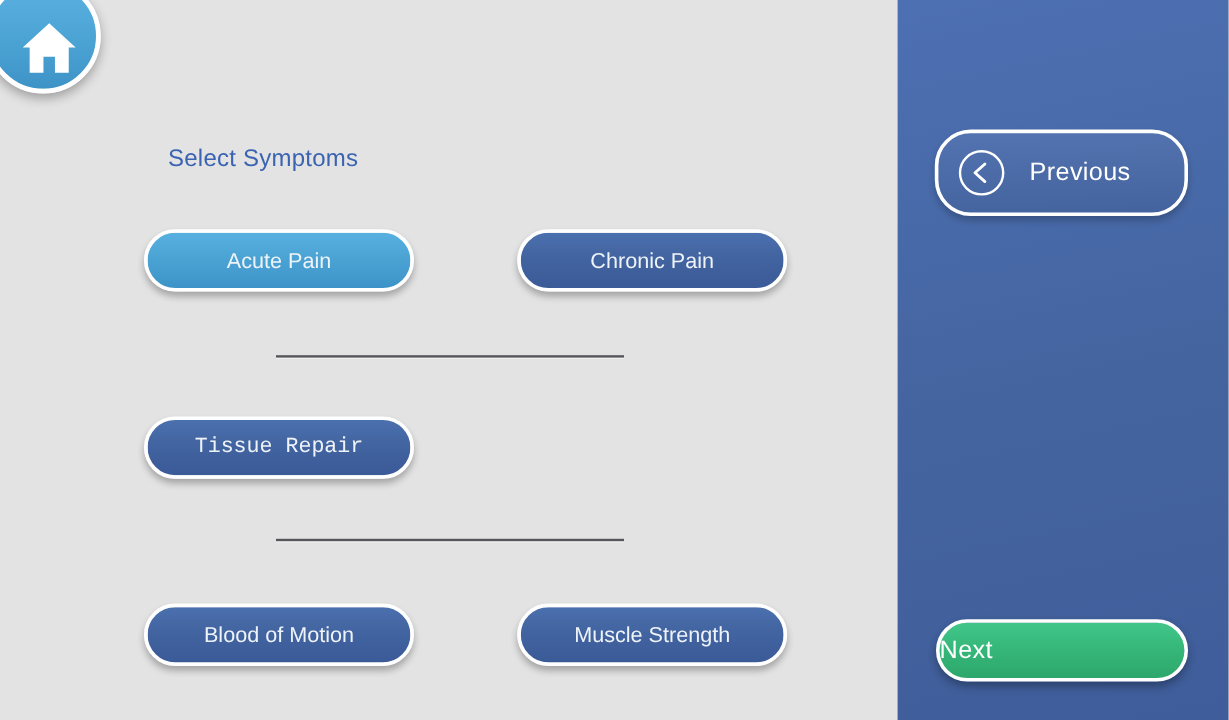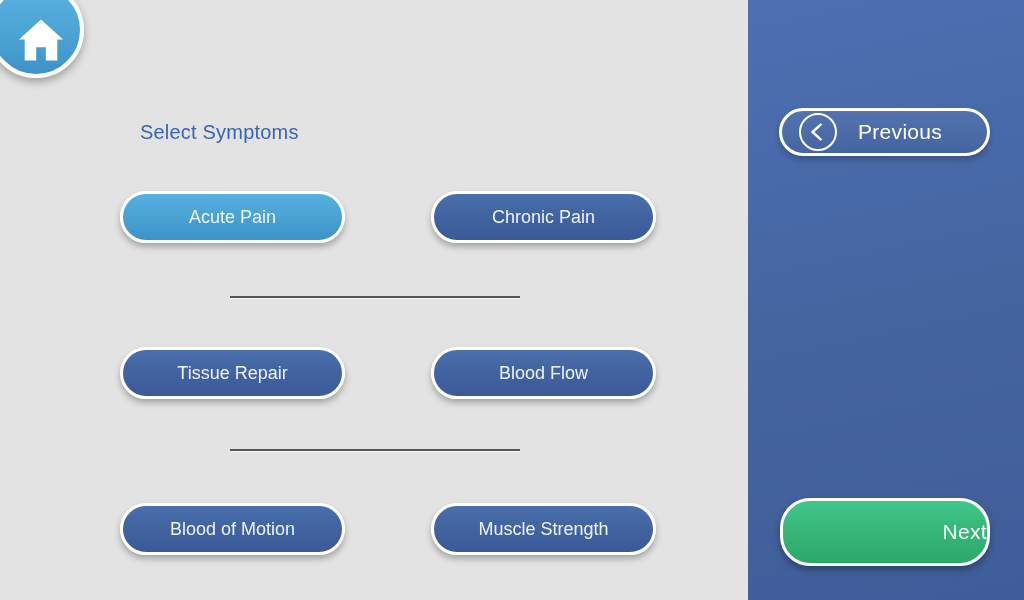--- a/index.html
+++ b/index.html
@@ -52,21 +52,21 @@
     align-items: center;
     justify-content: center;
     color: #eef3f9;
     font-size: 18px;
     cursor: pointer;
   }
   .pill.selected {
     background: linear-gradient(180deg, #58b0e0 0%, #4aa2d3 50%, #3d93c7 100%);
   }
   .pill.r1 { top: 191px; }
-  .pill.r2 { top: 347px; }
+  .pill.r2 { top: 347px; font-family: Liberation Mono, monospace; }
   .pill.r3 { top: 503px; }
   .pill.c1 { left: 120px; }
   .pill.c2 { left: 431px; }
 
   
   .divider {
     position: absolute;
     left: 230px;
     width: 290px;
     height: 2px;
@@ -89,43 +89,43 @@
     border: 3px solid #ffffff;
     border-radius: 30px;
     display: flex;
     align-items: center;
     color: #ffffff;
     cursor: pointer;
   }
 
   .prev-btn {
     left: 31px; top: 108px;
-    width: 211px; height: 48px;
+    width: 211px; height: 72px;
     background: linear-gradient(180deg, rgba(255,255,255,0.05) 0%, rgba(0,0,0,0.05) 100%);
     box-shadow: 0 4px 6px rgba(0,0,0,0.22);
     padding-left: 17px;
     gap: 21px;
   }
   .prev-circle {
     width: 38px; height: 38px;
     border: 2.5px solid #ffffff;
     border-radius: 50%;
     display: flex;
     align-items: center;
     justify-content: center;
     flex: 0 0 auto;
   }
   .nav-label { font-size: 21px; letter-spacing: 0.3px; }
 
   .next-btn {
-    left: 32px; top: 498px;
-    width: 210px; height: 68px;
+    left: 32px; top: 516px;
+    width: 210px; height: 52px;
     background: linear-gradient(180deg, #41c689 0%, #36b679 50%, #2da76c 100%);
     box-shadow: 0 4px 7px rgba(0,0,0,0.30);
-    justify-content: flex-end;
+    justify-content: flex-start;
   }
 </style>
 </head>
 <body>
 
 <div class="screen">
 
   <div class="home-btn">
     <span>
       <svg width="46" height="44" viewBox="0 0 48 45">
@@ -140,23 +140,20 @@
     <span>Acute Pain</span>
   </div>
   <div class="pill r1 c2">
     <span>Chronic Pain</span>
   </div>
 
   <div class="divider d1"></div>
 
   <div class="pill r2 c1">
     <span>Tissue Repair</span>
-  </div>
-  <div class="pill r2 c2">
-    <span>Blood Flow</span>
   </div>
 
   <div class="divider d2"></div>
 
   <div class="pill r3 c1">
     <span>Blood of Motion</span>
   </div>
   <div class="pill r3 c2">
     <span>Muscle Strength</span>
   </div>

